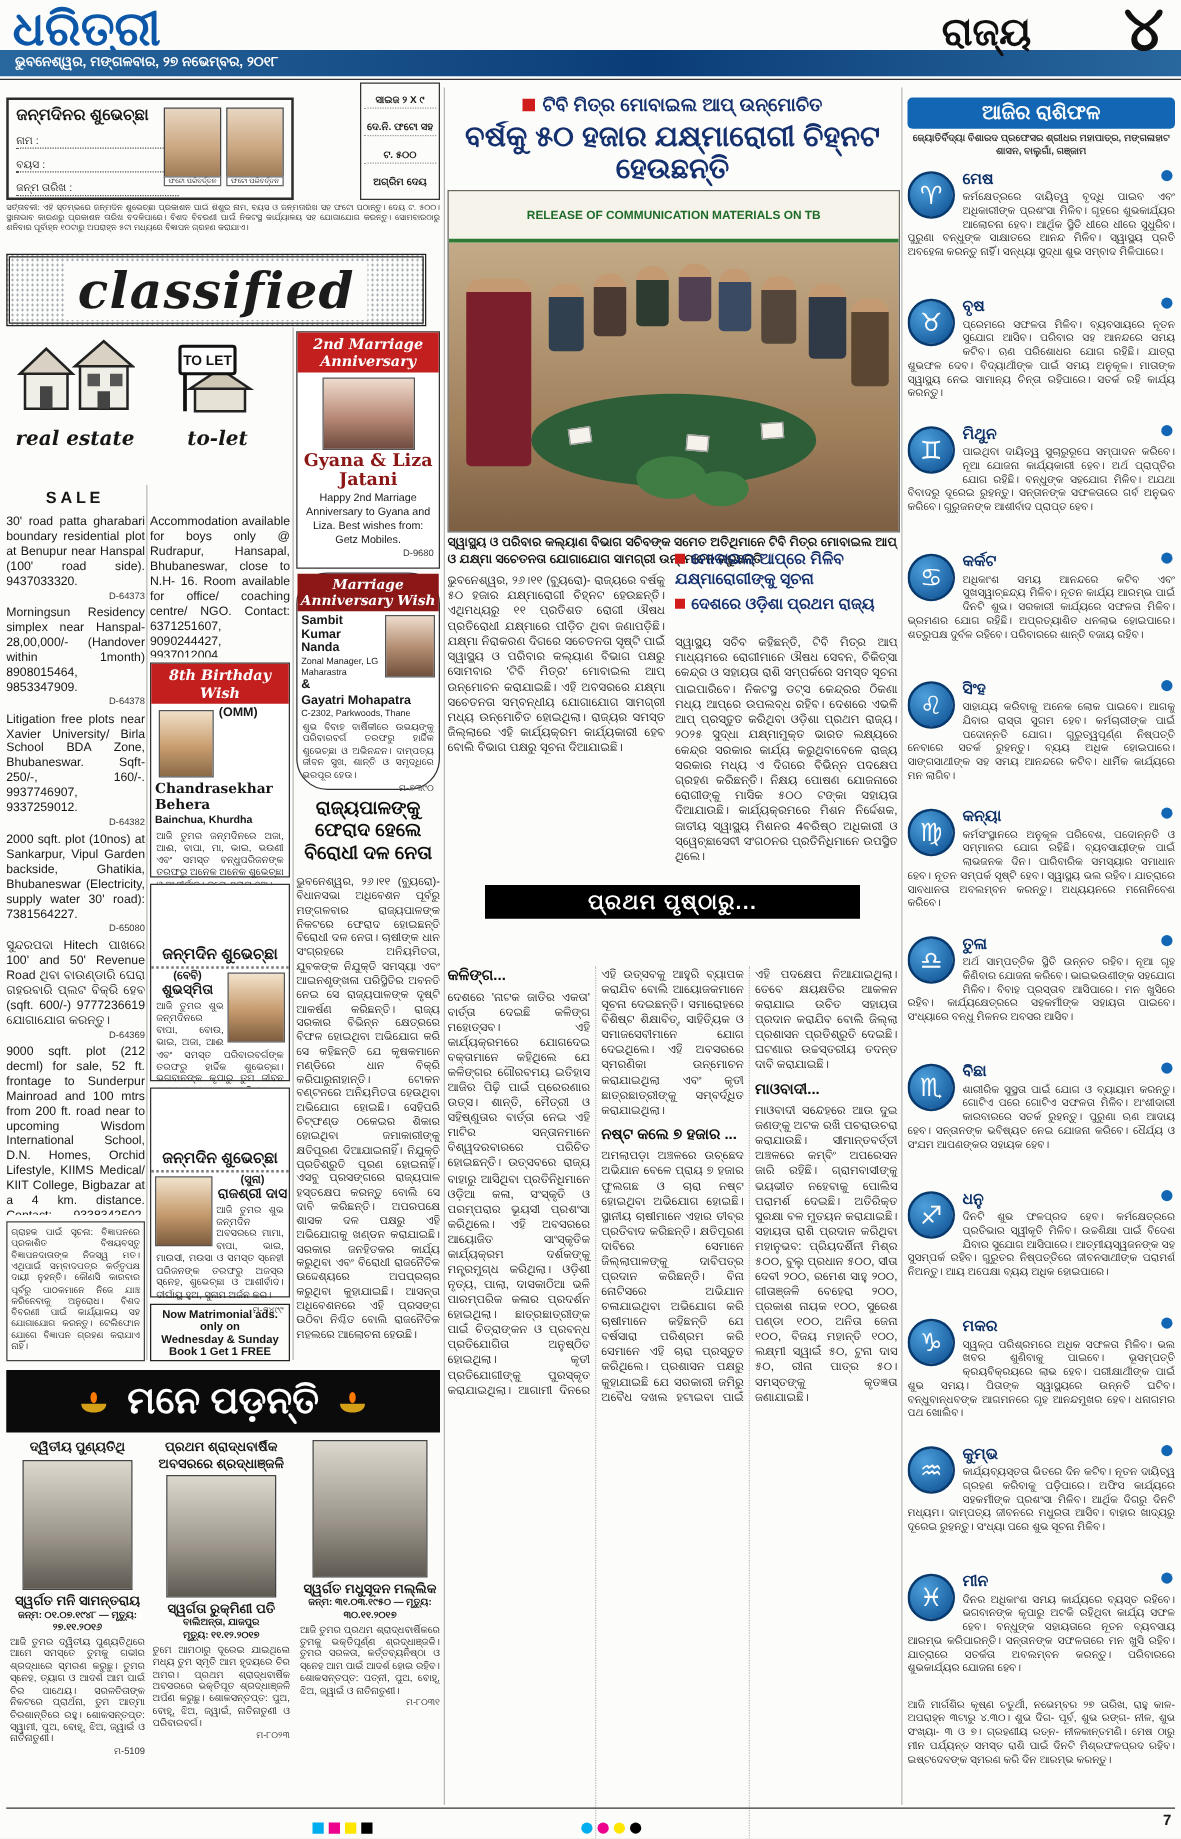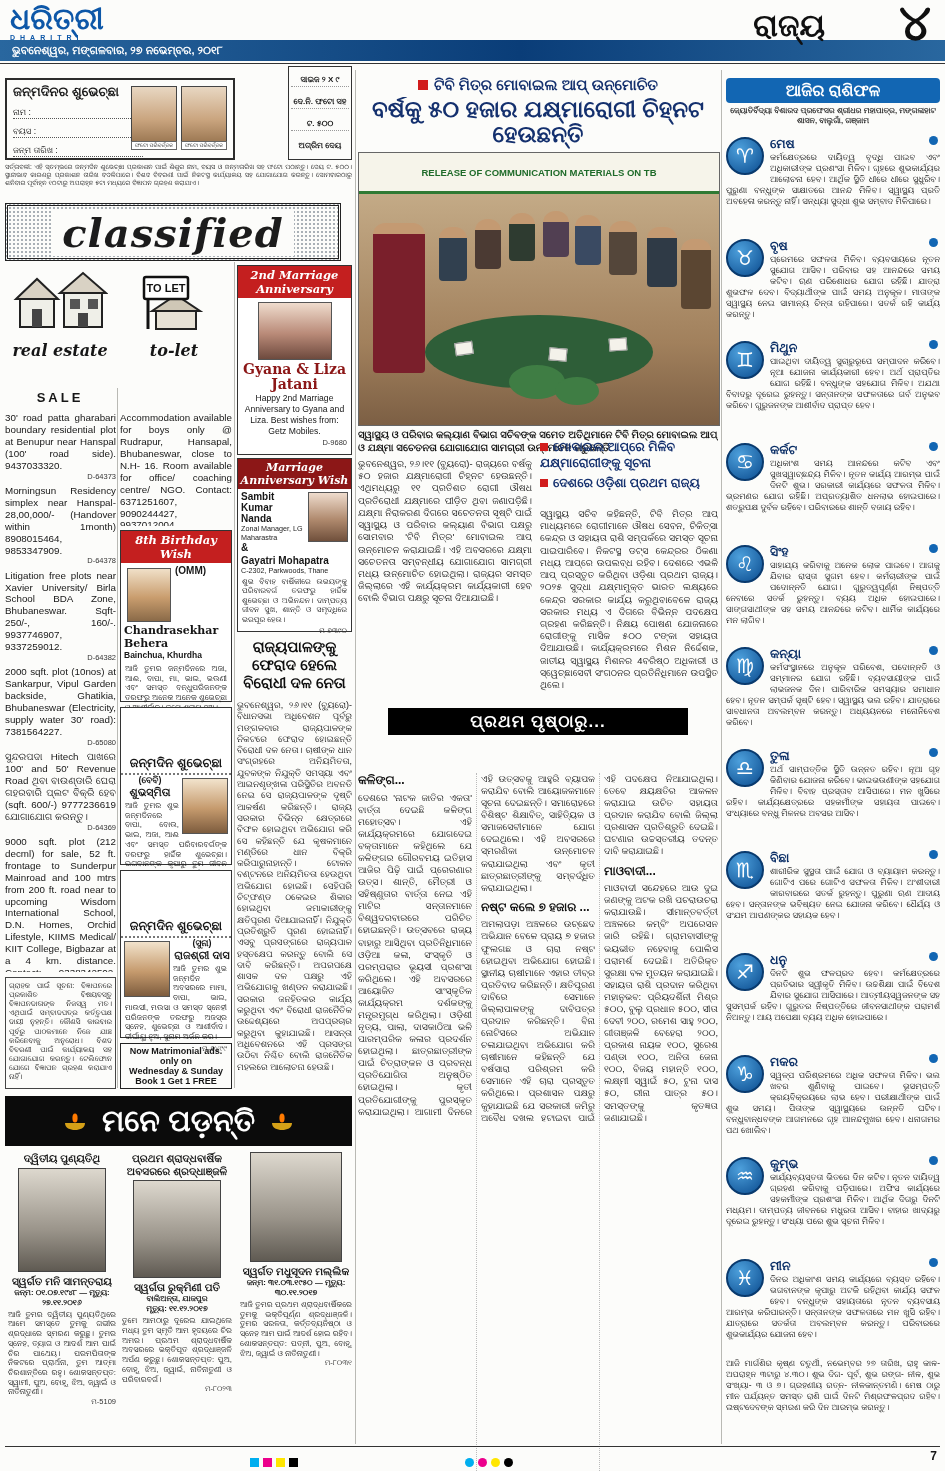--- a/index.html
+++ b/index.html
@@ -2,21 +2,21 @@
 <html><head>
 <meta charset="utf-8">
 <style>
   html,body{margin:0;padding:0;background:#e8e8e4;}
   .page{position:relative;width:945px;height:1471px;margin:0 auto;background:#fcfcfa;
         font-family:"Liberation Sans","DejaVu Sans",sans-serif;color:#161616;overflow:hidden;}
   .abs{position:absolute;}
   .rule-h{position:absolute;background:#333;height:1px;}
   .rule-v{position:absolute;background:#b9b9b4;width:1px;}
   
-  .logo-title{font-family:"DejaVu Serif",serif;font-weight:bold;font-size:30px;color:#0d57a8;line-height:1;}
+  .logo-title{font-family:"DejaVu Serif",serif;font-weight:bold;font-size:38px;color:#0d57a8;line-height:1;}
   .logo-sub{font-size:7px;letter-spacing:5px;color:#0d57a8;font-weight:bold;}
   .datebar{left:0;top:40px;width:945px;height:21px;background:linear-gradient(90deg,#29679f,#0a3d78 55%,#29679f);
            color:#fff;font-size:11px;font-weight:bold;line-height:21px;padding-left:12px;box-sizing:border-box;}
   .section-label{right:120px;top:8px;font-size:31px;font-weight:bold;color:#101010;}
   .section-page{right:14px;top:-6px;font-size:50px;font-weight:bold;color:#101010;}
   
   .bform{left:5px;top:78px;width:230px;height:82px;border:2px solid #2c2c2c;padding:4px 6px;box-sizing:border-box;}
   .bform-title{font-weight:bold;font-size:13px;margin-bottom:3px;}
   .bform-field{font-size:8.5px;border-bottom:1px dotted #555;margin-top:7px;width:130px;}
   .bphoto{position:absolute;top:6px;width:44px;height:54px;border:1px solid #444;background:linear-gradient(#e8d7c2,#caa57f 60%,#9e7a55);}
@@ -56,21 +56,21 @@
   .bwish-name{font-weight:bold;font-size:11px;text-align:center;}
   .bwish-nick{font-size:9px;text-align:center;font-weight:bold;}
   .bwish-body{font-size:7.8px;text-align:justify;padding:2px 4px;line-height:1.25;}
   .matri{left:120px;top:1043px;width:112px;height:46px;border:1.5px solid #222;text-align:center;font-size:9px;font-weight:bold;
          display:flex;flex-direction:column;justify-content:center;box-sizing:border-box;}
   
   .ann2{left:237px;top:265px;width:115px;height:190px;}
   .ann2 .ph{width:72px;height:56px;margin:4px auto 2px;background:linear-gradient(#efdccd,#b98a78 55%,#6e4a3e);border:1px solid #555;}
   .ann2-names{font-family:"DejaVu Serif",serif;font-weight:bold;font-size:14px;color:#8c1717;text-align:center;line-height:1.05;}
   .ann2-body{font-size:8.6px;text-align:center;padding:2px 5px;line-height:1.25;}
-  .wish{left:237px;top:458px;width:115px;height:174px;}
+  .wish{left:237px;top:458px;width:115px;height:174px;border-radius:25px;}
   .wish .ph{float:right;width:38px;height:48px;margin:3px;background:linear-gradient(#eedccd,#b08a6e 55%,#70503c);border:1px solid #555;}
   .wish-name{font-weight:bold;font-size:10px;padding:2px 3px 0;}
   .wish-role{font-size:7.2px;padding:0 3px;color:#222;}
   .wish-amp{font-weight:bold;font-size:10px;padding:0 3px;}
   .wish-body{clear:both;font-size:7.6px;text-align:justify;padding:2px 4px;line-height:1.25;}
   .c3art-h{left:237px;top:638px;width:115px;font-weight:bold;font-size:15px;line-height:1.2;text-align:center;color:#0e0e0e;}
   .c3art-b{left:237px;top:700px;width:115px;height:388px;font-size:8.9px;line-height:1.27;text-align:justify;overflow:hidden;}
   
   .obit-banner{left:5px;top:1096px;width:347px;height:50px;background:#0b0b0b;color:#fff;display:flex;align-items:center;justify-content:center;gap:14px;}
   .obit-banner .t{font-weight:bold;font-size:30px;}
@@ -274,21 +274,21 @@
         <path d="M2 12 h20 c0 5-5 7-10 7S2 17 2 12z" fill="#d4a017"></path>
         <ellipse cx="12" cy="7" rx="2.6" ry="4.5" fill="#ff7a00"></ellipse>
       </svg>
   </div>
 
   <div class="abs obit" style="left:8px;width:108px;">
     <div class="obit-k">ଦ୍ୱିତୀୟ ପୁଣ୍ୟତିଥି</div>
     <div class="ph" style="width:86px;height:102px;"></div>
     <div class="obit-name">ସ୍ୱର୍ଗତ ମନି ସାମନ୍ତରାୟ</div>
     <div class="obit-dates">ଜନ୍ମ: ୦୧.୦୭.୧୯୪୮ — ମୃତ୍ୟୁ: ୨୭.୧୧.୨୦୧୬</div>
-    <div class="obit-body">ଆଜି ତୁମର ଦ୍ୱିତୀୟ ପୁଣ୍ୟତିଥିରେ ଆମେ ସମସ୍ତେ ତୁମକୁ ଗଭୀର ଶ୍ରଦ୍ଧାରେ ସ୍ମରଣ କରୁଛୁ। ତୁମର ସ୍ନେହ, ତ୍ୟାଗ ଓ ଆଦର୍ଶ ଆମ ପାଇଁ ଚିର ପାଥେୟ। ପରମପିତାଙ୍କ ନିକଟରେ ପ୍ରାର୍ଥନା, ତୁମ ଆତ୍ମା ଚିରଶାନ୍ତିରେ ରହୁ। ଶୋକସନ୍ତପ୍ତ: ସ୍ୱାମୀ, ପୁଅ, ବୋହୂ, ଝିଅ, ଜ୍ୱାଇଁ ଓ ନାତିନାତୁଣୀ।</div>
+    <div class="obit-body">ଆଜି ତୁମର ଦ୍ୱିତୀୟ ପୁଣ୍ୟତିଥିରେ ଆମେ ସମସ୍ତେ ତୁମକୁ ଗଭୀର ଶ୍ରଦ୍ଧାରେ ସ୍ମରଣ କରୁଛୁ। ତୁମର ସ୍ନେହ, ତ୍ୟାଗ ଓ ଆଦର୍ଶ ଆମ ପାଇଁ ଚିର ପାଥେୟ। ସରଳତିତାଙ୍କ ନିକଟରେ ପ୍ରାର୍ଥନା, ତୁମ ଆତ୍ମା ଚିରଶାନ୍ତିରେ ରହୁ। ଶୋକସନ୍ତପ୍ତ: ସ୍ୱାମୀ, ପୁଅ, ବୋହୂ, ଝିଅ, ଜ୍ୱାଇଁ ଓ ନାତିନାତୁଣୀ।</div>
     <span class="ad-id">ମ-5109</span>
   </div>
 
   <div class="abs obit" style="left:122px;width:110px;">
     <div class="obit-k">ପ୍ରଥମ ଶ୍ରାଦ୍ଧବାର୍ଷିକ ଅବସରରେ ଶ୍ରଦ୍ଧାଞ୍ଜଳି</div>
     <div class="ph" style="width:86px;height:96px;"></div>
     <div class="obit-name">ସ୍ୱର୍ଗତା ରୁକ୍ମିଣୀ ପତି</div>
     <div class="obit-dates">ବାଲିଅନ୍ତା, ଯାଜପୁର</div>
     <div class="obit-dates">ମୃତ୍ୟୁ: ୧୧.୧୨.୨୦୧୭</div>
     <div class="obit-body">ତୁମେ ଆମଠାରୁ ଦୂରେଇ ଯାଇଥିଲେ ମଧ୍ୟ ତୁମ ସ୍ମୃତି ଆମ ହୃଦୟରେ ଚିର ଅମର। ପ୍ରଥମ ଶ୍ରାଦ୍ଧବାର୍ଷିକ ଅବସରରେ ଭକ୍ତିପୂତ ଶ୍ରଦ୍ଧାଞ୍ଜଳି ଅର୍ପଣ କରୁଛୁ। ଶୋକସନ୍ତପ୍ତ: ପୁଅ, ବୋହୂ, ଝିଅ, ଜ୍ୱାଇଁ, ନାତିନାତୁଣୀ ଓ ପରିବାରବର୍ଗ।</div>

